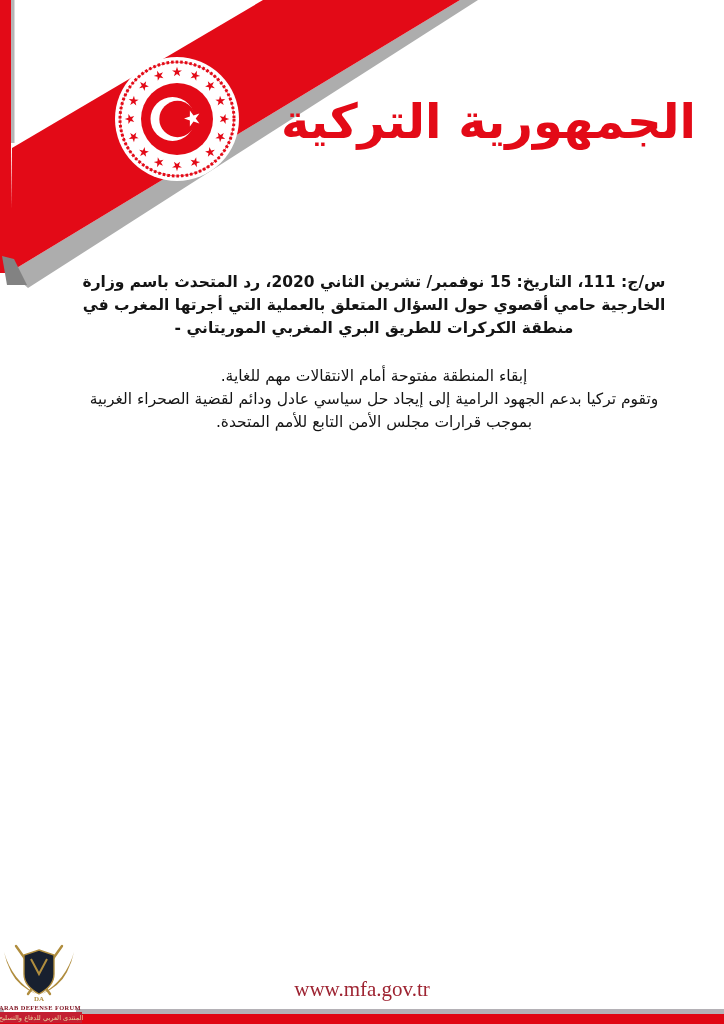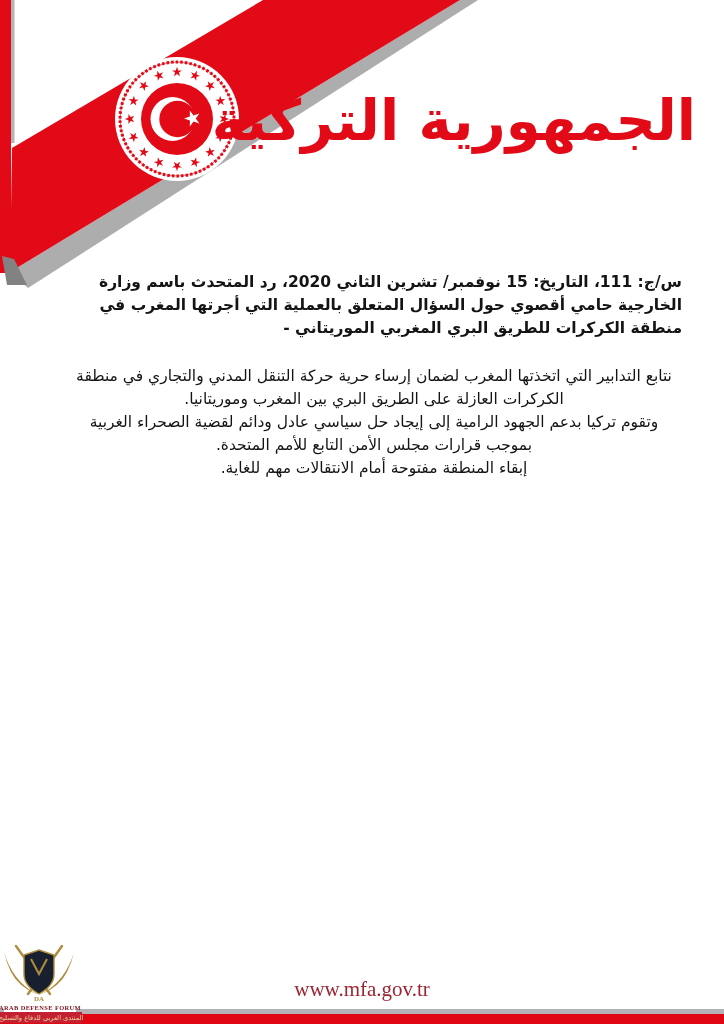--- a/index.html
+++ b/index.html
@@ -6,29 +6,29 @@
   .page {
     position:relative; width:724px; height:1024px; overflow:hidden;
     background:#ffffff; font-family:"DejaVu Sans", sans-serif;
   }
   .deco { position:absolute; top:0; left:0; display:block; }
 
   .titles {
     position:absolute; top:96px; right:28px; text-align:right; direction:rtl;
     color:#e30a17; font-weight:700;
   }
-  .titles .t1 { font-size:56px; line-height:50px; }
+  .titles .t1 { font-size:48px; line-height:50px; }
   .titles .t2 { font-size:41px; line-height:50px; margin-top:28px; }
 
   .statement {
     position:absolute; top:271px; right:42px; width:616px;
     direction:rtl; color:#141414; font-size:15.5px;
   }
   .statement p { margin:0; line-height:23px; text-align:right; }
-  .statement p.lead { font-weight:700; margin-bottom:25px; }
+  .statement p.lead { font-weight:700; margin-bottom:25px;text-align:center; }
   .statement p.centered { text-align:center; }
 
   .footer-url {
     position:absolute; top:977px; left:0; width:724px; text-align:center;
     font-family:"Liberation Serif", serif; font-size:21px; color:#9e2432;
   }
   .divider { position:absolute; top:1009px; left:0; width:724px; height:5px; background:#b4b1b6; }
   .redbar  { position:absolute; top:1014px; left:0; width:724px; height:10px; background:#e00613; }
 
   .watermark { position:absolute; left:0; top:938px; z-index:5; display:block; }
@@ -81,23 +81,22 @@
       </g>
     </g>
   </svg>
 
   <div class="titles">
     <div class="t1">الجمهورية التركية</div>
   </div>
 
   <div class="statement">
     <p class="lead">س/ج: 111، التاريخ: 15 نوفمبر/ تشرين الثاني 2020، رد المتحدث باسم وزارة الخارجية حامي أقصوي حول السؤال المتعلق بالعملية التي أجرتها المغرب في منطقة الكركرات للطريق البري المغربي الموريتاني -</p>
-    <p class="centered">نتابع التدابير التي اتخذتها المغرب لضمان إرساء حرية حركة التنقل المدني والتجاري في منطقة الكركرات العازلة على الطريق البري بين المغرب وموريتانيا.</p>
+    <p class="centered">إبقاء المنطقة مفتوحة أمام الانتقالات مهم للغاية.</p>
     <p class="centered">وتقوم تركيا بدعم الجهود الرامية إلى إيجاد حل سياسي عادل ودائم لقضية الصحراء الغربية بموجب قرارات مجلس الأمن التابع للأمم المتحدة.</p>
-    <p class="centered">إبقاء المنطقة مفتوحة أمام الانتقالات مهم للغاية.</p>
   </div>
 
   <div class="footer-url">www.mfa.gov.tr</div>
   <div class="divider"></div>
   <div class="redbar"></div>
 
   <svg class="watermark" width="92" height="86" viewBox="0 0 92 86">
     <g stroke="#b08d3e" stroke-width="2.4" stroke-linecap="round">
       <line x1="16" y1="8" x2="50" y2="56"></line>
       <line x1="62" y1="8" x2="28" y2="56"></line>

